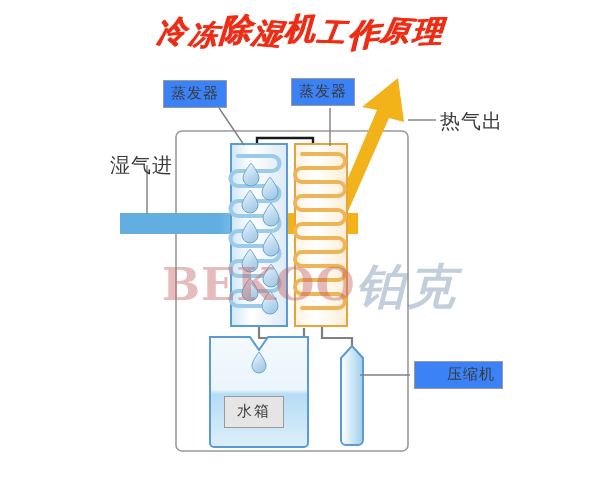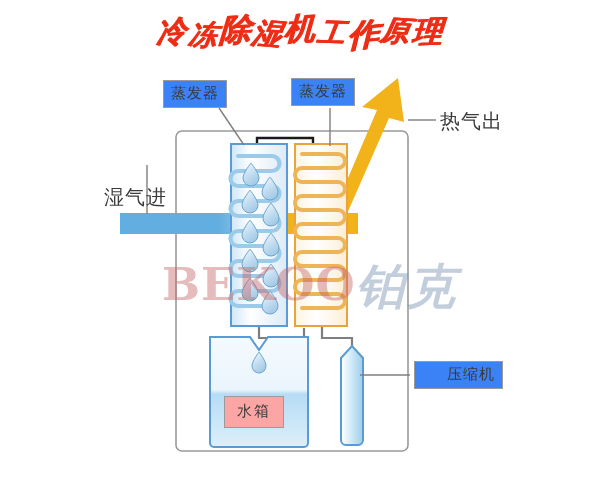--- a/index.html
+++ b/index.html
@@ -58,21 +58,21 @@
   .plain-label {
     position: absolute;
     color: #3a3a3a;
     font-size: 20px;
     letter-spacing: 1px;
     white-space: nowrap;
   }
   .tank-label {
     position: absolute;
     border: 1px solid #9a9a9a;
-    background: #fca5a5;
+    background: #e5e5e5;
     color: #3a3a3a;
     font-size: 15px;
     padding: 5px 12px 6px 12px;
     letter-spacing: 2px;
     white-space: nowrap;
   }
   .wm {
     position: absolute;
     top: 258px;
     font-family: "DejaVu Serif", "Liberation Serif", serif;
@@ -224,19 +224,19 @@
 
   <div class="wm wm-latin">BEKOO</div>
   <div class="wm wm-cjk">铂克</div>
 
   <div class="label-box" style="left:163px; top:80px;">蒸发器</div>
 
   <div class="label-box" style="left:291px; top:78px;">蒸发器</div>
 
   <div class="plain-label" style="left:440px; top:108px;">热气出</div>
 
-  <div class="plain-label" style="left:104px; top:152px;margin-top:32px;">湿气进</div>
+  <div class="plain-label" style="left:110px; top:152px;">湿气进</div>
 
   <div class="label-box" style="left:414px; top:361px;padding-left:32px;">压缩机</div>
 
   <div class="tank-label" style="left:224px; top:396px;">水箱</div>
 
 </div>
 
 </body></html>

